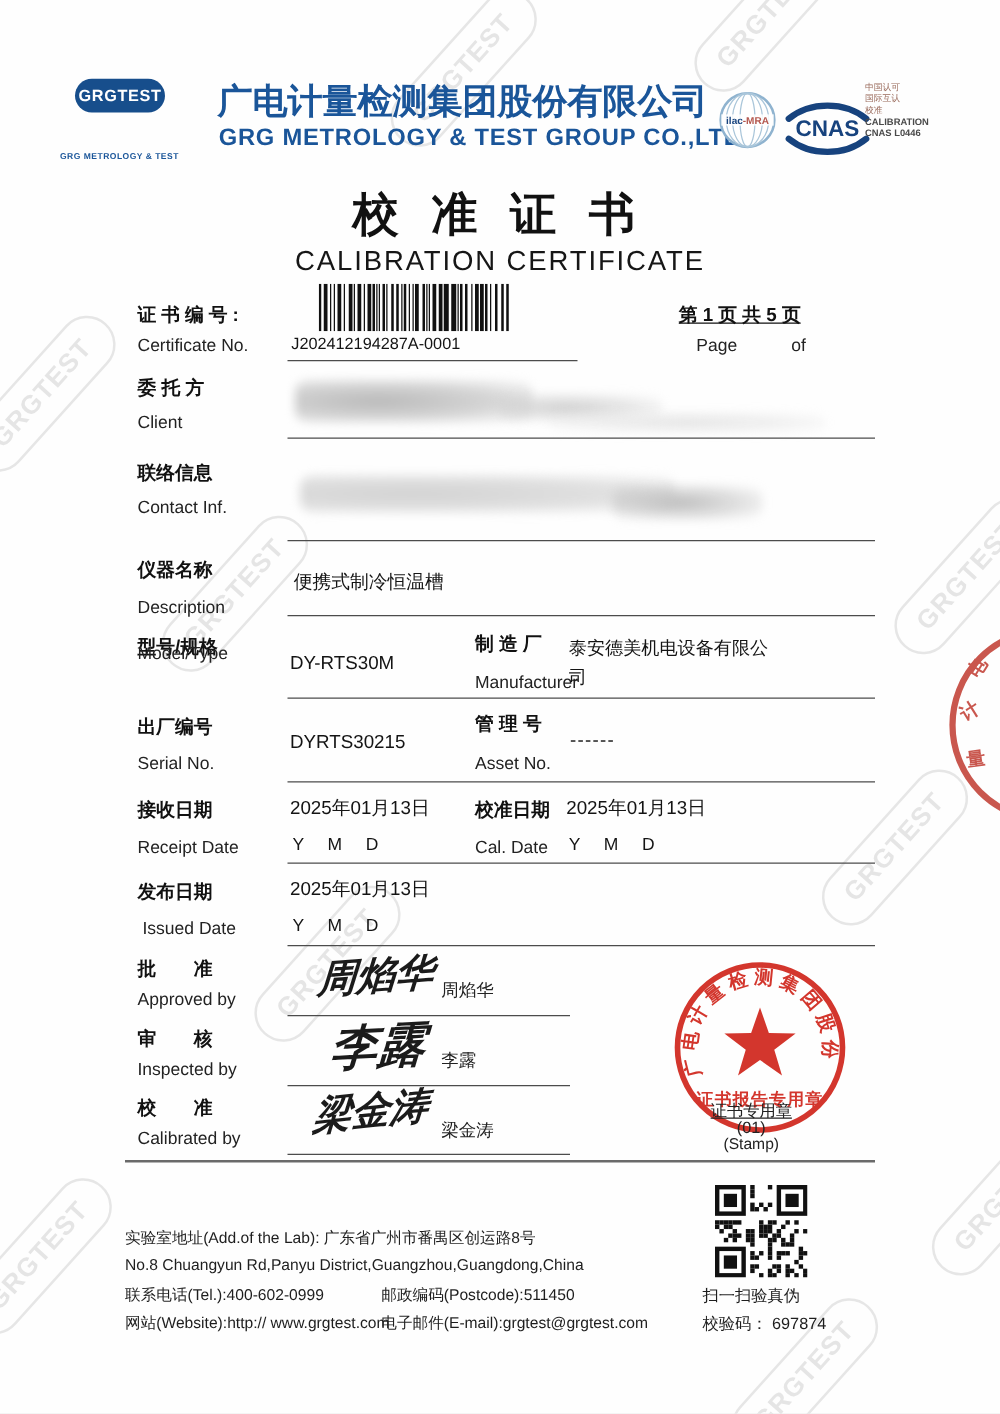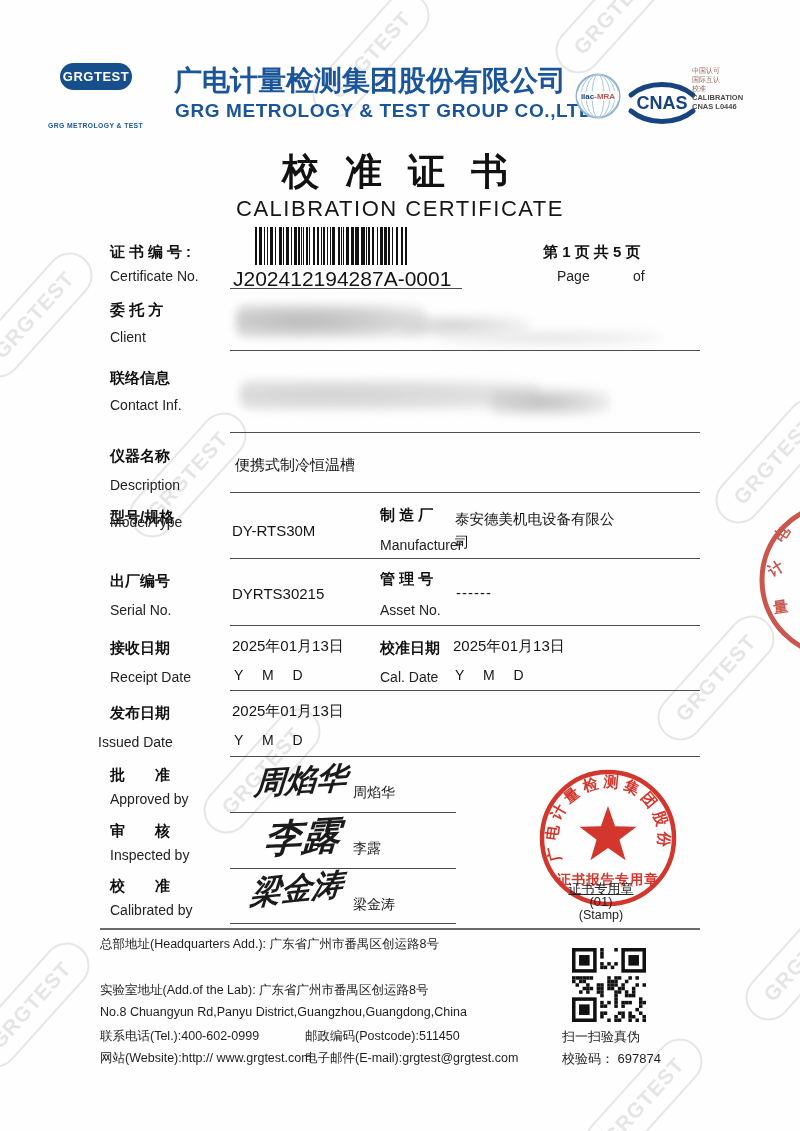--- a/index.html
+++ b/index.html
@@ -142,23 +142,23 @@
         <rect x="117" y="0" width="2" height="38" fill="#111"></rect>
         <rect x="122" y="0" width="1" height="38" fill="#111"></rect>
         <rect x="125" y="0" width="3" height="38" fill="#111"></rect>
         <rect x="129" y="0" width="3" height="38" fill="#111"></rect>
         <rect x="133" y="0" width="2" height="38" fill="#111"></rect>
         <rect x="137" y="0" width="1" height="38" fill="#111"></rect>
         <rect x="141" y="0" width="2" height="38" fill="#111"></rect>
         <rect x="146" y="0" width="2" height="38" fill="#111"></rect>
         <rect x="150" y="0" width="2" height="38" fill="#111"></rect>
       </svg></div>
-  <div class="abs val" style="left:233px; top:267px; font-size:21px;">J202412194287A-0001</div>
+  <div class="abs val" style="left:233px; top:267px; font-size:13px;">J202412194287A-0001</div>
   <div class="abs rule" style="left:230px; top:288px; width:232px;"></div>
-  <div class="abs lab-cn" style="left:543px; top:243px; font-weight:600;">第 1 页 共 5 页</div>
+  <div class="abs lab-cn" style="left:543px; top:243px; font-weight:600;text-decoration:underline;">第 1 页 共 5 页</div>
   <div class="abs lab-en" style="left:557px; top:268px;">Page</div>
   <div class="abs lab-en" style="left:633px; top:268px;">of</div>
 
   <div class="abs lab-cn" style="left:110px; top:301px;">委 托 方</div>
   <div class="abs lab-en" style="left:110px; top:329px;">Client</div>
   <div class="sm" style="left:236px; top:304px; width:190px; height:34px; background:radial-gradient(ellipse at 35% 50%, #b9b9b9 0%, #d6d6d6 55%, rgba(230,230,230,0) 100%);"></div>
   <div class="sm" style="left:400px; top:315px; width:130px; height:22px; background:radial-gradient(ellipse at 40% 50%, #cfcfcf 0%, rgba(235,235,235,0) 90%);"></div>
   <div class="sm" style="left:440px; top:330px; width:220px; height:16px; background:radial-gradient(ellipse at 50% 50%, #e3e3e3 0%, rgba(240,240,240,0) 95%);"></div>
   <div class="abs rule" style="left:230px; top:350px; width:470px;"></div>
 
@@ -193,21 +193,21 @@
   <div class="abs lab-en" style="left:110px; top:669px;">Receipt Date</div>
   <div class="abs val" style="left:232px; top:637px;">2025年01月13日</div>
   <div class="abs ymd" style="left:234px; top:667px;">Y M D</div>
   <div class="abs lab-cn" style="left:380px; top:639px;">校准日期</div>
   <div class="abs lab-en" style="left:380px; top:669px;">Cal. Date</div>
   <div class="abs val" style="left:453px; top:637px;">2025年01月13日</div>
   <div class="abs ymd" style="left:455px; top:667px;">Y M D</div>
   <div class="abs rule" style="left:230px; top:690px; width:470px;"></div>
 
   <div class="abs lab-cn" style="left:110px; top:704px;">发布日期</div>
-  <div class="abs lab-en" style="left:98px; top:734px;">Issued Date</div>
+  <div class="abs lab-en" style="left:114px; top:734px;">Issued Date</div>
   <div class="abs val" style="left:232px; top:702px;">2025年01月13日</div>
   <div class="abs ymd" style="left:234px; top:732px;">Y M D</div>
   <div class="abs rule" style="left:230px; top:756px; width:470px;"></div>
 
   <div class="abs lab-cn" style="left:110px; top:766px;">批　　准</div>
   <div class="abs lab-en" style="left:110px; top:791px;">Approved by</div>
   <div class="abs sig" style="left:254px; top:760px; font-size:31px; transform:rotate(-4deg) skewX(-8deg);">周焰华</div>
   <div class="abs sig-name" style="left:353px; top:784px;">周焰华</div>
   <div class="abs rule" style="left:230px; top:812px; width:226px;"></div>
 
@@ -239,21 +239,20 @@
   <div class="abs stamp-caption" style="left:601px; top:908px; font-size:12.5px;">(Stamp)</div>
 
   <svg class="abs" style="left:752px; top:495px;" width="60" height="180" viewBox="0 0 60 180" opacity="0.85">
     <circle cx="86" cy="85" r="76" fill="none" stroke="#c03a30" stroke-width="5"></circle>
     <text x="30" y="48" font-size="15" font-weight="bold" fill="#c03a30" transform="rotate(-58 30 48)" font-family="Liberation Sans, sans-serif">电</text>
     <text x="20" y="82" font-size="15" font-weight="bold" fill="#c03a30" transform="rotate(-32 20 82)" font-family="Liberation Sans, sans-serif">计</text>
     <text x="22" y="118" font-size="15" font-weight="bold" fill="#c03a30" transform="rotate(-8 22 118)" font-family="Liberation Sans, sans-serif">量</text>
   </svg>
 
   <div class="abs rule2" style="left:100px; top:928px; width:600px;"></div>
-  <div class="abs ft" style="left:100px; top:936px;">总部地址(Headquarters Add.): 广东省广州市番禺区创运路8号</div>
   <div class="abs ft" style="left:100px; top:982px;">实验室地址(Add.of  the Lab): 广东省广州市番禺区创运路8号</div>
   <div class="abs ft" style="left:100px; top:1005px;">No.8 Chuangyun Rd,Panyu District,Guangzhou,Guangdong,China</div>
   <div class="abs ft" style="left:100px; top:1028px;">联系电话(Tel.):400-602-0999</div>
   <div class="abs ft" style="left:305px; top:1028px;">邮政编码(Postcode):511450</div>
   <div class="abs ft" style="left:100px; top:1050px;">网站(Website):http:// www.grgtest.com</div>
   <div class="abs ft" style="left:305px; top:1050px;">电子邮件(E-mail):grgtest@grgtest.com</div>
 
   <div class="abs" style="left:572px; top:948px; width:74px; height:74px;" id="qrcode"><svg width="74" height="74" xmlns="http://www.w3.org/2000/svg">
         <rect width="74" height="74" fill="#fff"></rect>
         <rect x="0" y="28.19047619047619" width="3.5238095238095237" height="3.5238095238095237" fill="#111"></rect>

